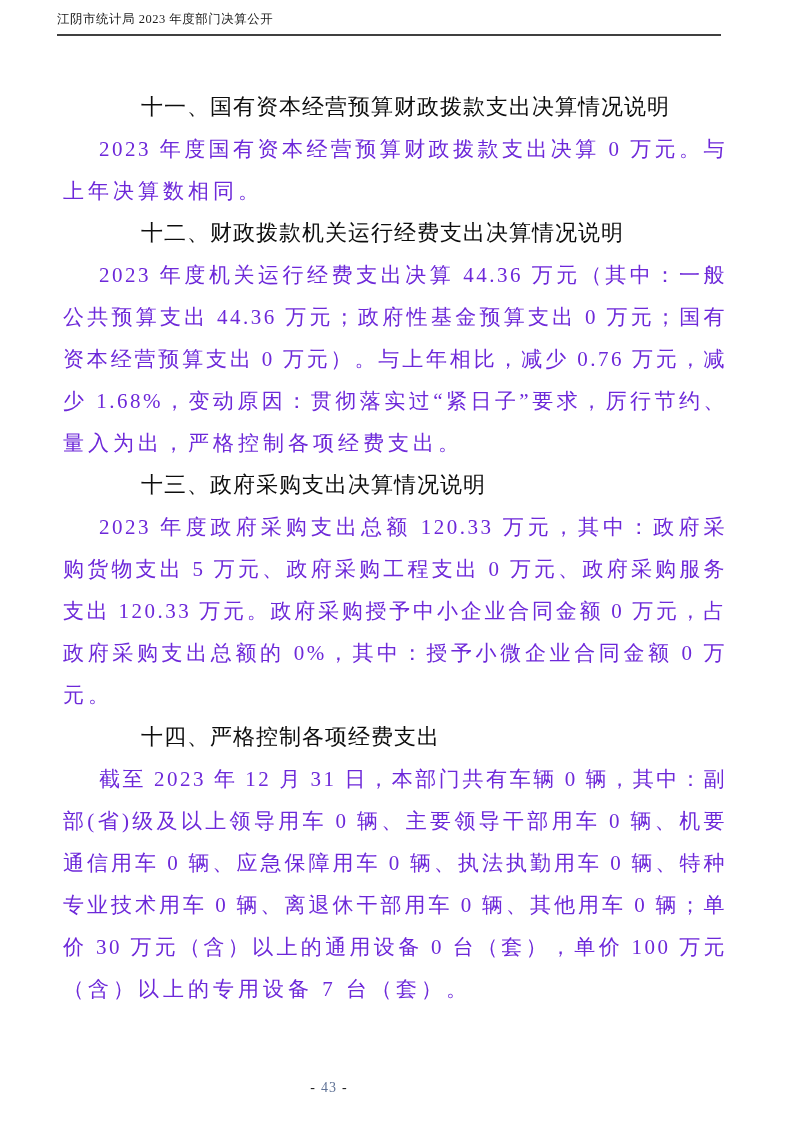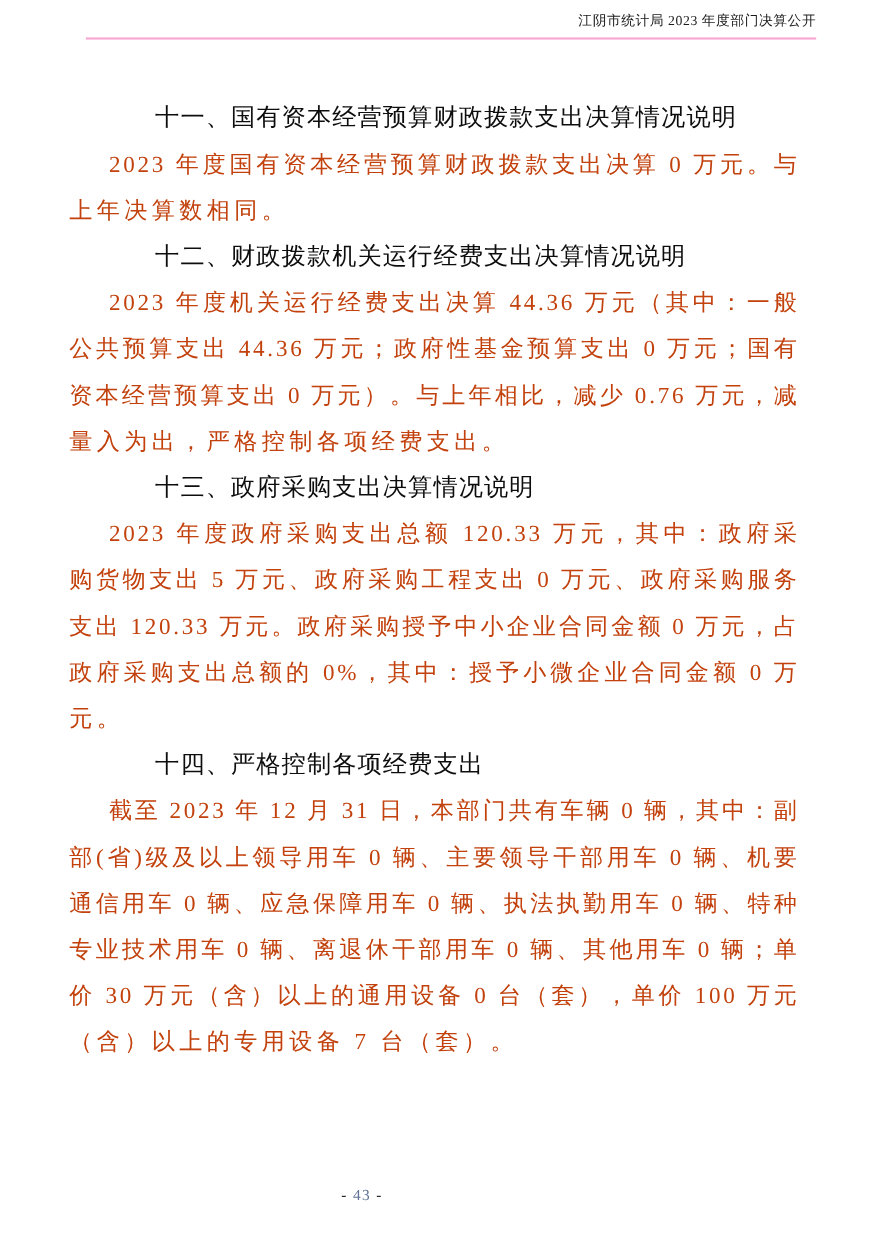--- a/index.html
+++ b/index.html
@@ -9,28 +9,27 @@
     position: relative;
     overflow: hidden;
     font-family: "Liberation Serif", "DejaVu Serif", serif;
     color: #111111;
   }
   .page { position: absolute; inset: 0; }
 
   
   .doc-header {
     position: absolute;
-    left: 78px; width: 664px; top: 11px;
+    left: 57px; width: 664px; top: 11px;
     font-size: 12.5px;
     letter-spacing: 0.5px;
     line-height: 17px;
     color: #1a1a1a;
     padding-bottom: 6px;
-    border-bottom: 2px solid #f9a8d4;
-    text-align: right;
+    border-bottom: 2px solid #404040;
   }
 
   
   .doc-content {
     position: absolute;
     left: 63px; width: 664px; top: 86px;
   }
   .heading {
     font-family: "Liberation Sans", "DejaVu Sans", sans-serif;
     font-weight: 400;
@@ -43,21 +42,21 @@
     color: #0d0d0d;
   }
   .line {
     font-size: 21px;
     line-height: 42px;
     height: 42px;
     letter-spacing: 2.5px;
     text-align: justify;
     text-align-last: justify;
     text-justify: inter-character;
-    color: #c2410c;
+    color: #6d28d9;
   }
   .line.first { text-indent: 36px; }
   .line.last  { text-align-last: left; letter-spacing: 4px; }
 
   
   .doc-footer {
     position: absolute;
     left: 0; width: 658px; top: 1080px;
     text-align: center;
     font-size: 14px;
@@ -79,20 +78,21 @@
   </div>
 
   <div class="doc-content" id="content">
       <div class="heading">十一、国有资本经营预算财政拨款支出决算情况说明</div>
       <div class="line first">2023 年度国有资本经营预算财政拨款支出决算 0 万元。与</div>
       <div class="line last">上年决算数相同。</div>
       <div class="heading">十二、财政拨款机关运行经费支出决算情况说明</div>
       <div class="line first">2023 年度机关运行经费支出决算 44.36 万元（其中：一般</div>
       <div class="line">公共预算支出 44.36 万元；政府性基金预算支出 0 万元；国有</div>
       <div class="line">资本经营预算支出 0 万元）。与上年相比，减少 0.76 万元，减</div>
+      <div class="line">少 1.68%，变动原因：贯彻落实过“紧日子”要求，厉行节约、</div>
       <div class="line last">量入为出，严格控制各项经费支出。</div>
       <div class="heading">十三、政府采购支出决算情况说明</div>
       <div class="line first">2023 年度政府采购支出总额 120.33 万元，其中：政府采</div>
       <div class="line">购货物支出 5 万元、政府采购工程支出 0 万元、政府采购服务</div>
       <div class="line">支出 120.33 万元。政府采购授予中小企业合同金额 0 万元，占</div>
       <div class="line">政府采购支出总额的 0%，其中：授予小微企业合同金额 0 万</div>
       <div class="line last">元。</div>
       <div class="heading">十四、严格控制各项经费支出</div>
       <div class="line first">截至 2023 年 12 月 31 日，本部门共有车辆 0 辆，其中：副</div>
       <div class="line">部(省)级及以上领导用车 0 辆、主要领导干部用车 0 辆、机要</div>

